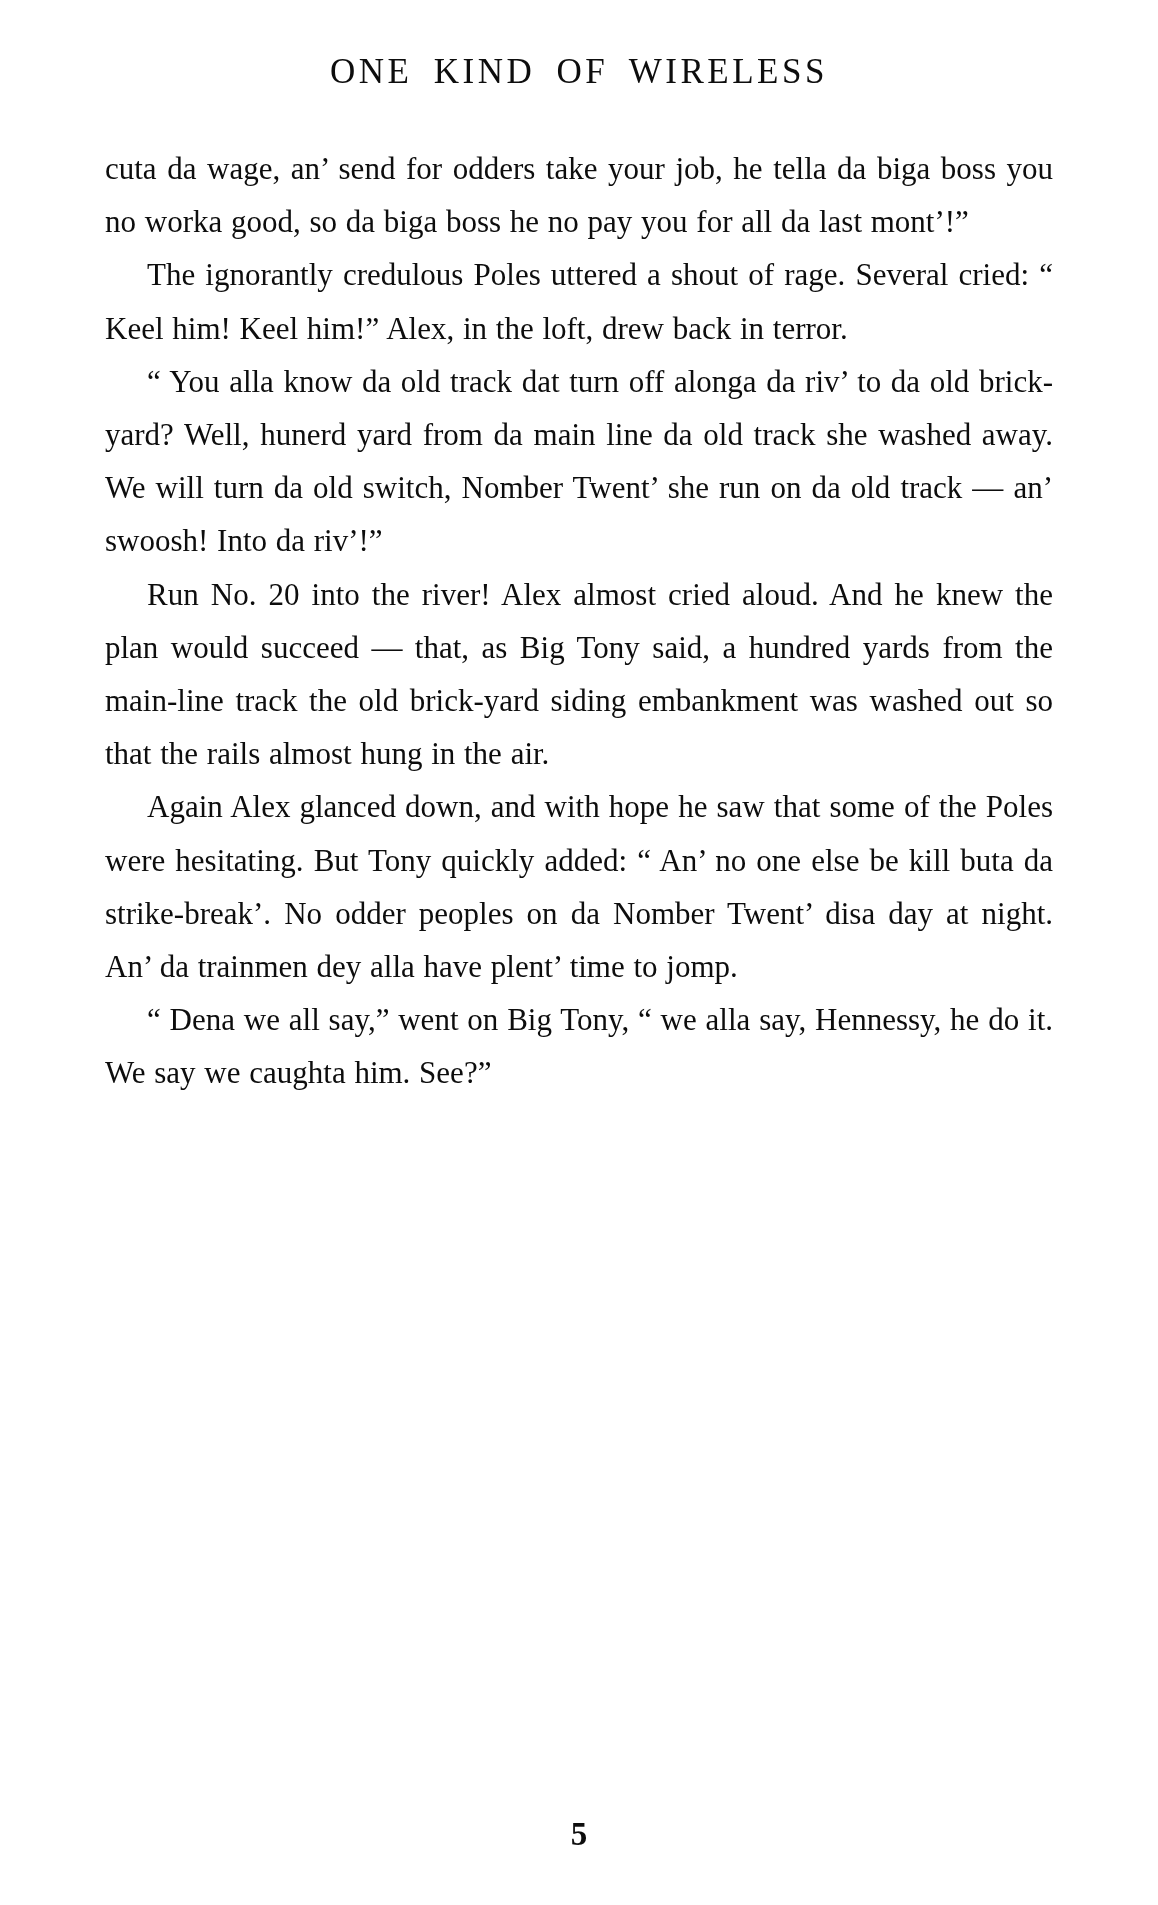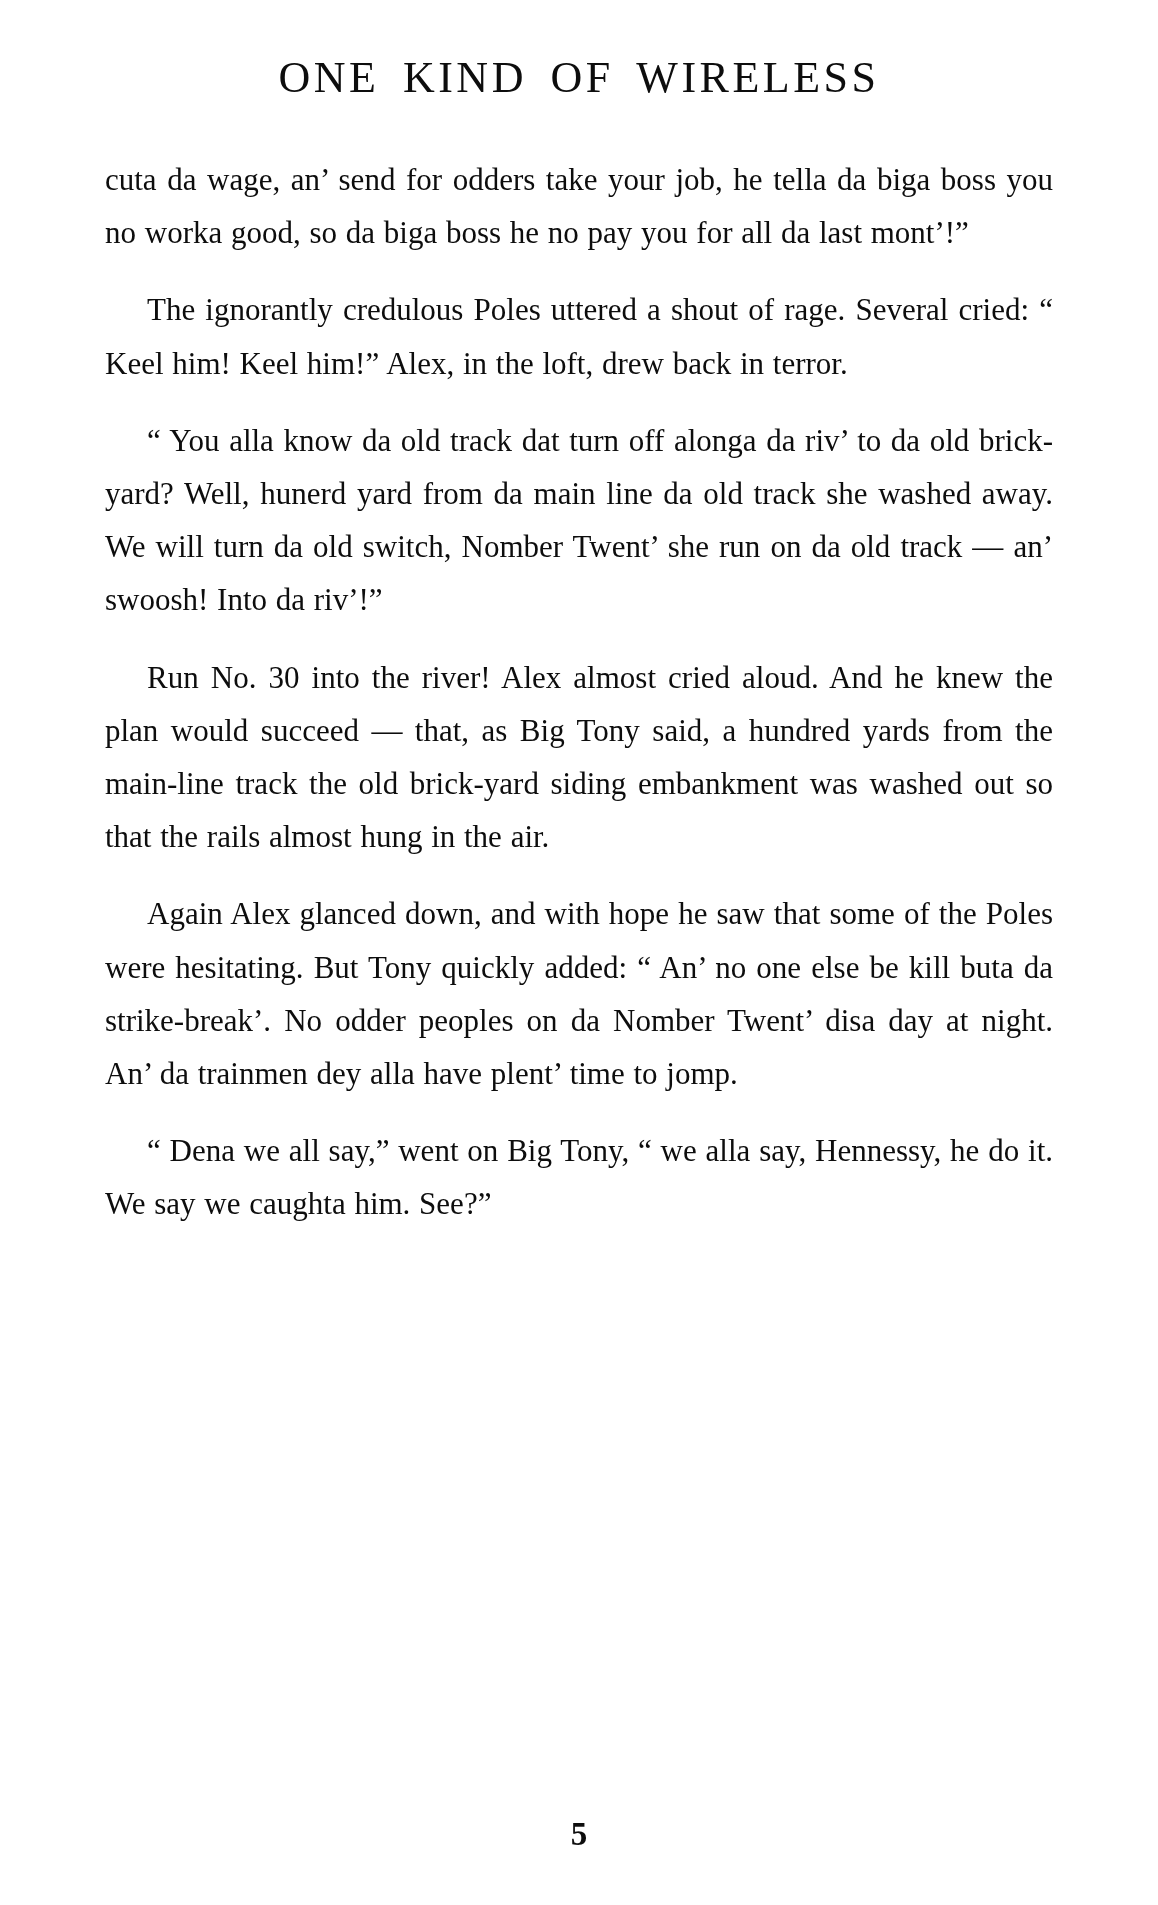--- a/index.html
+++ b/index.html
@@ -17,21 +17,21 @@
   .page {
     position: relative;
     width: 1158px;
     height: 1905px;
     box-sizing: border-box;
     padding: 0;
     overflow: hidden;
   }
   .running-head {
     text-align: center;
-    font-size: 44px;
+    font-size: 35px;
     letter-spacing: 3.5px;
     word-spacing: 9px;
     margin-top: 52px;
     margin-bottom: 0;
     font-weight: 400;
     font-family: "Liberation Serif", serif;
   }
   .body-block {
     margin: 0 auto;
     width: 1020px;
@@ -43,21 +43,20 @@
     margin: 0;
     font-size: 31px;
     line-height: 53.2px;
     text-align: justify;
     text-justify: inter-word;
     text-indent: 0;
     word-spacing: 1px;
   }
   p.para.indent {
     text-indent: 42px;
-    margin-top: 24px;
   }
   .folio {
     position: absolute;
     bottom: 52px;
     left: 0;
     right: 0;
     text-align: center;
     font-size: 33px;
     font-weight: 700;
   }
@@ -66,20 +65,20 @@
 <body>
 
 <div class="page">
 
   <h1 class="running-head">ONE KIND OF WIRELESS</h1>
 
   <div class="body-block">
     <p class="para">cuta da wage, an’ send for odders take your job, he tella da biga boss you no worka good, so da biga boss he no pay you for all da last mont’!”</p>
     <p class="para indent">The ignorantly credulous Poles uttered a shout of rage.  Several cried: “ Keel him!  Keel him!”  Alex, in the loft, drew back in terror.</p>
     <p class="para indent">“ You alla know da old track dat turn off alonga da riv’ to da old brick-yard?  Well, hunerd yard from da main line da old track she washed away.  We will turn da old switch, Nomber Twent’ she run on da old track — an’ swoosh!  Into da riv’!”</p>
-    <p class="para indent">Run No. 30 into the river!  Alex almost cried aloud. And he knew the plan would succeed — that, as Big Tony said, a hundred yards from the main-line track the old brick-yard siding embankment was washed out so that the rails almost hung in the air.</p>
+    <p class="para indent">Run No. 20 into the river!  Alex almost cried aloud. And he knew the plan would succeed — that, as Big Tony said, a hundred yards from the main-line track the old brick-yard siding embankment was washed out so that the rails almost hung in the air.</p>
     <p class="para indent">Again Alex glanced down, and with hope he saw that some of the Poles were hesitating.  But Tony quickly added: “ An’ no one else be kill buta da strike-break’.  No odder peoples on da Nomber Twent’ disa day at night.  An’ da trainmen dey alla have plent’ time to jomp.</p>
     <p class="para indent">“ Dena we all say,” went on Big Tony, “ we alla say, Hennessy, he do it.  We say we caughta him. See?”</p>
   </div>
 
   <div class="folio">5</div>
 
 </div>
 
 </body></html>

